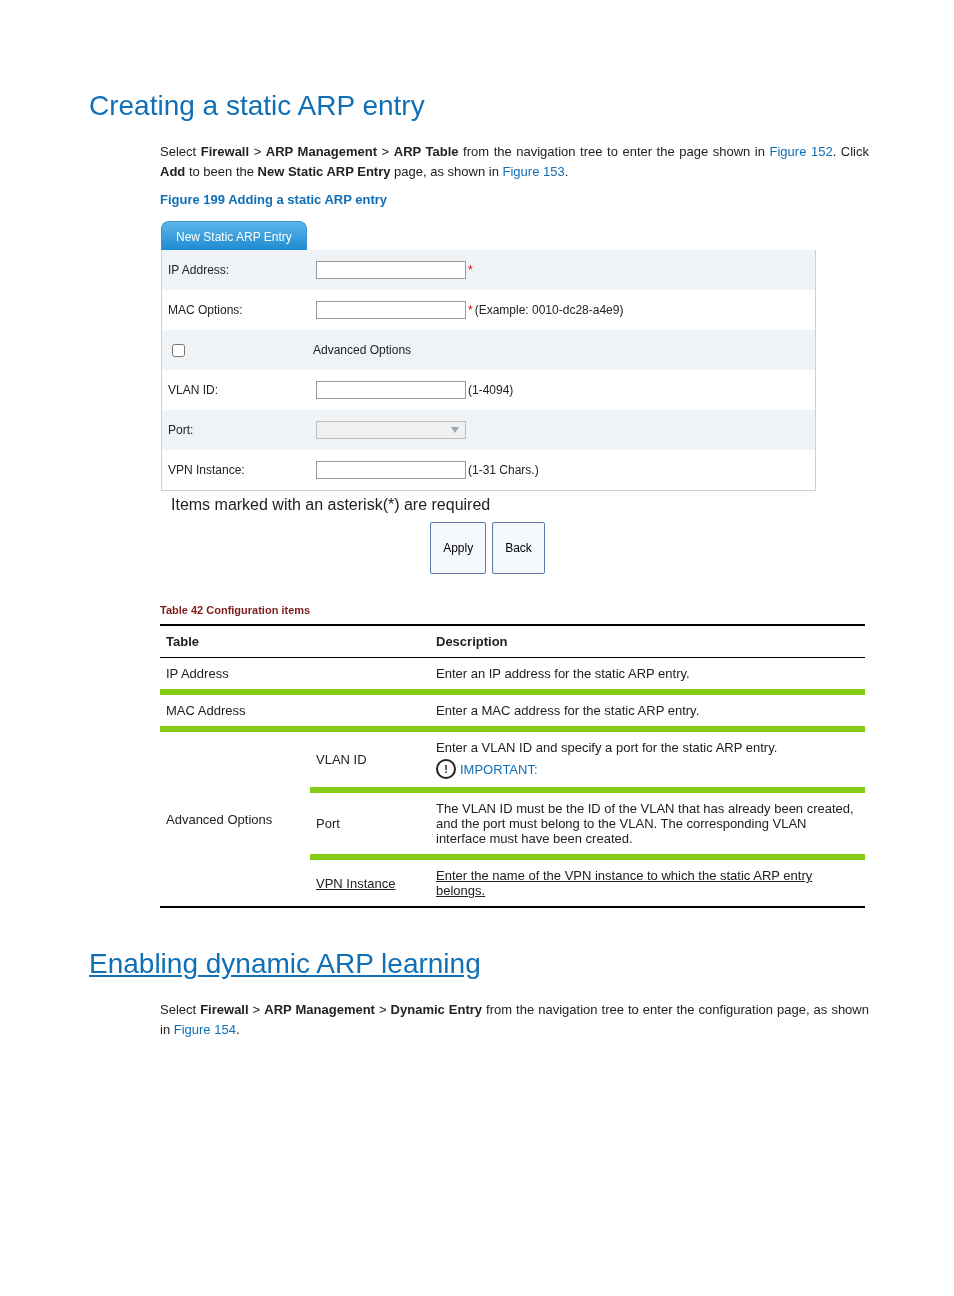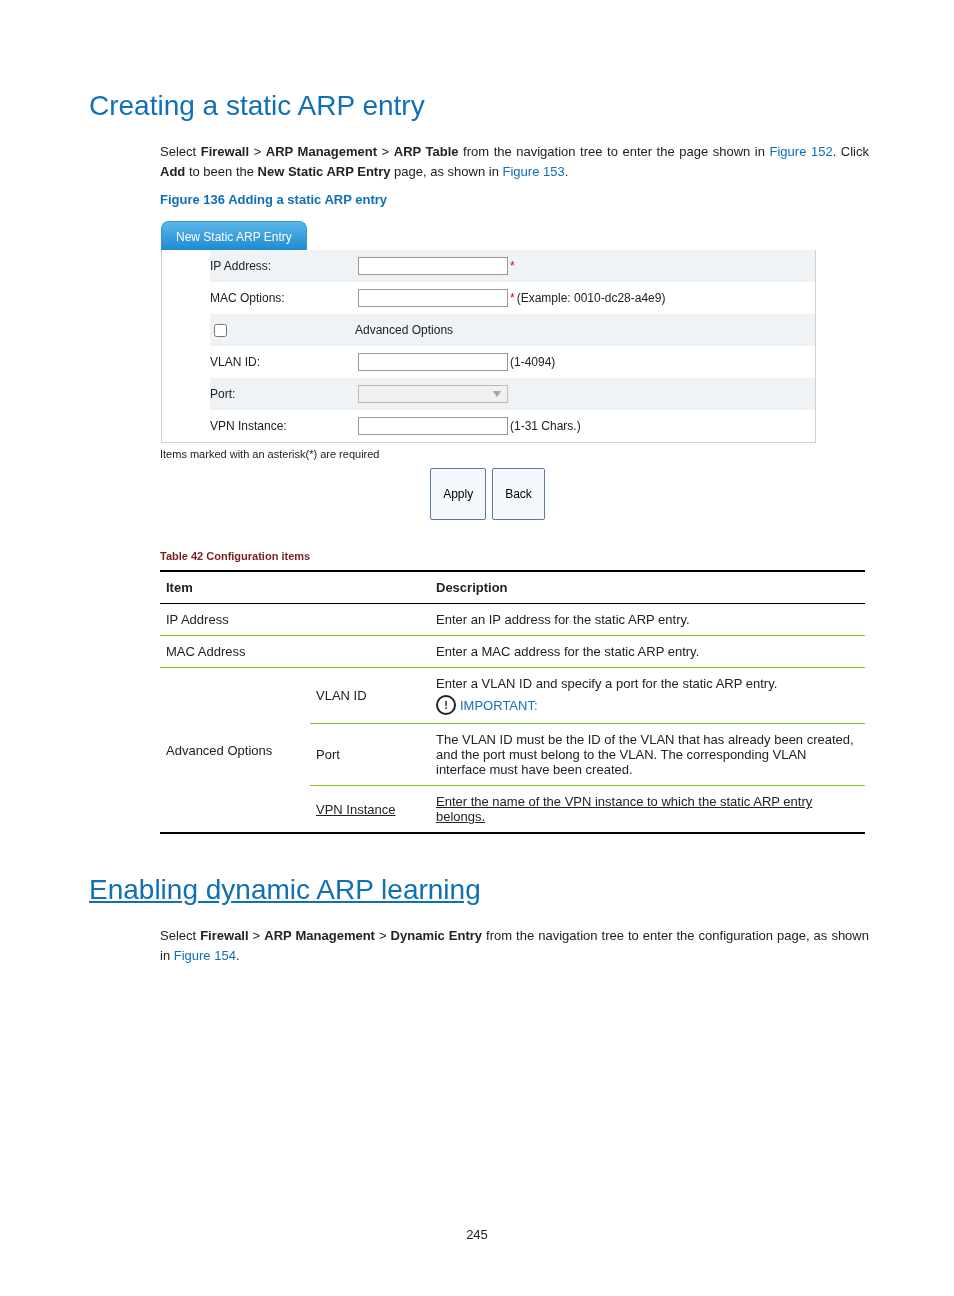--- a/index.html
+++ b/index.html
@@ -59,23 +59,22 @@
     border-bottom: none;
   }
   .form-area {
     border-left: 1px solid #d0d0d0;
     border-right: 1px solid #d0d0d0;
     border-bottom: 1px solid #d0d0d0;
   }
   .form-row {
     display: flex;
     align-items: center;
-    height: 32px;
-    padding: 0 0;
-    margin-left: 48px;
+    height: 40px;
+    padding: 0 6px;
   }
   .row-odd { background: #f0f3f5; }
   .row-even { background: #fff; }
   .flabel { width: 148px; }
   .finput {
     width: 150px;
     height: 18px;
     border: 1px solid #999;
     background: #fff;
     box-sizing: border-box;
@@ -85,22 +84,22 @@
   .fhint { margin-left: 2px; }
   .chev {
     display:inline-block;
     width:0;height:0;
     border-left:4px solid transparent;
     border-right:4px solid transparent;
     border-top:6px solid #9aa8b2;
     margin:6px;
   }
   .note {
-    font-size: 11px;
-    margin: 4px 0 8px 0;
+    font-size: 16px;
+    margin: 4px 0 8px 11px;
   }
   .btnrow {
     display:flex; gap:6px; justify-content:center;
     margin: 4px 0 30px 0;
   }
   .btn {
     border: 1px solid #5b7ba5;
     background: #f5f8fc;
     padding: 18px 12px;
     font-size: 12px;
@@ -118,21 +117,21 @@
     font-size: 13px;
   }
   table.cfg th {
     text-align: left;
     font-weight: bold;
     border-top: 2px solid #000;
     border-bottom: 1px solid #000;
     padding: 8px 6px;
   }
   table.cfg td {
-    border-bottom: 1px solid #84cc16;
+    border-bottom: 6px solid #84cc16;
     padding: 8px 6px;
     vertical-align: middle;
   }
   table.cfg tr.last td { border-bottom: 2px solid #000; text-decoration: underline; }
   .important-line {
     display:flex; align-items:center; gap:4px;
     color:#0f6fb7; text-transform:none;
     margin-top:4px;
   }
   .warn-icon {
@@ -149,21 +148,21 @@
 
 <div class="page">
 
   <h1>Creating a static ARP entry</h1>
 
   <div class="indent">
     <p class="body-text">
       <span>Select </span><b>Firewall</b><span> &gt; </span><b>ARP Management</b><span> &gt; </span><b>ARP Table</b><span> from the navigation tree to enter the page shown in </span><span class="link">Figure 152</span><span>. Click </span><b>Add</b><span> to been the </span><b>New Static ARP Entry</b><span> page, as shown in </span><span class="link">Figure 153</span><span>.</span>
     </p>
 
-    <div class="fig-caption">Figure 136 Adding a static ARP entry</div>
+    <div class="fig-caption">Figure 199 Adding a static ARP entry</div>
 
     <div class="screenshot">
       <div class="tab-header">
         <div class="tab">New Static ARP Entry</div>
       </div>
       <div class="form-area">
         <div class="form-row row-odd">
           <div class="flabel">IP Address:</div>
           <input class="finput" style="">
           <span class="freq">*</span>
@@ -207,21 +206,21 @@
     <div class="tbl-caption">Table 42 Configuration items</div>
 
     <table class="cfg">
       <colgroup>
           <col style="width:150px">
           <col style="width:120px">
           <col>
         </colgroup>
       <tbody>
           <tr>
-        <th colspan="2">Item</th>
+        <th colspan="2">Table</th>
         <th>Description</th>
       </tr>
       <tr>
         <td colspan="2">IP Address</td>
         <td>Enter an IP address for the static ARP entry.</td>
       </tr>
       <tr>
         <td colspan="2">MAC Address</td>
         <td>Enter a MAC address for the static ARP entry.</td>
       </tr>

